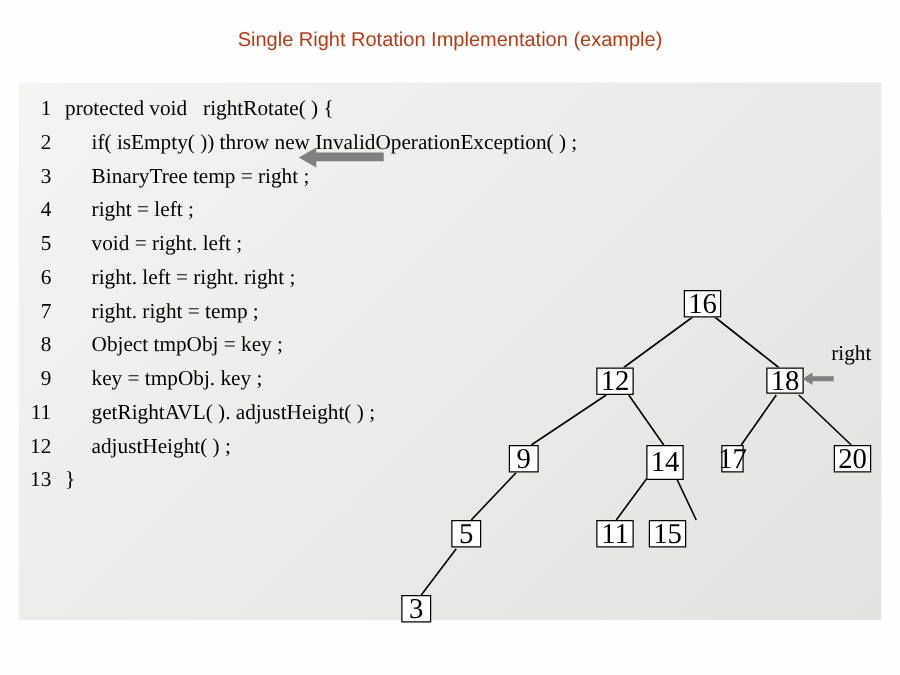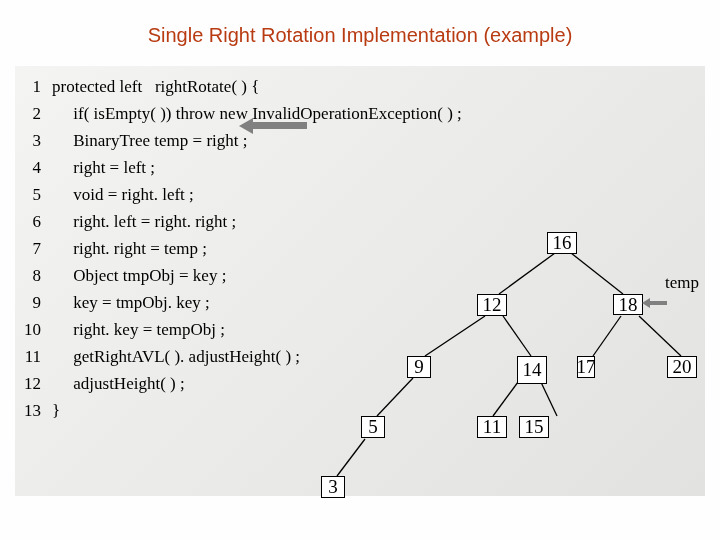--- a/index.html
+++ b/index.html
@@ -1,40 +1,40 @@
 <!DOCTYPE html>
 <html><head>
 <meta charset="utf-8">
 <style>
   html,body{margin:0;padding:0;width:720px;height:540px;background:#fefeff;font-family:"Times New Roman",serif;overflow:hidden}
-  .title{font-family:Arial,Helvetica,sans-serif;color:#b83b12;font-size:20px;position:absolute;top:24px;left:0;width:720px;text-align:center}
+  .title{font-family:Arial,Helvetica,sans-serif;color:#b83b12;font-size:16px;position:absolute;top:24px;left:0;width:720px;text-align:center}
   .panel{position:absolute;left:15px;top:66px;width:690px;height:430px;background:linear-gradient(135deg,#f4f4f3 0%,#e2e2e1 100%)}
   .code{position:absolute;left:6px;top:6px;font-size:17px;line-height:23px}
   .code td.num{text-align:right;padding-right:8px;vertical-align:top}
   .code td.txt{vertical-align:top;white-space:pre}
   .arrow{position:absolute}
   .arrow-line{background:#808080;position:absolute}
   .arrow-head{width:0;height:0;position:absolute}
   .treearea{position:absolute;left:0;top:0;width:690px;height:430px}
   svg{position:absolute;left:0;top:0}
-  .node{position:absolute;background:#fff;border:1px solid #000;font-size:19px;box-sizing:border-box;display:flex;align-items:center;justify-content:center}
+  .node{position:absolute;background:#fff;border:1px solid #000;font-size:23px;box-sizing:border-box;display:flex;align-items:center;justify-content:center}
   .lbl{position:absolute;font-size:17px}
 </style>
 </head>
 <body>
 
 <div class="title">Single Right Rotation Implementation (example)</div>
 
 <div class="panel">
 
   <table class="code">
     <tbody>
         <tr>
           <td class="num">1</td>
-          <td class="txt">protected left   rightRotate( ) {</td>
+          <td class="txt">protected void   rightRotate( ) {</td>
         </tr>
     <tr>
           <td class="num">2</td>
           <td class="txt">     if( isEmpty( )) throw new InvalidOperationException( ) ;</td>
         </tr>
     <tr>
           <td class="num">3</td>
           <td class="txt">     BinaryTree temp = right ;</td>
         </tr>
     <tr>
@@ -53,24 +53,20 @@
           <td class="num">7</td>
           <td class="txt">     right. right = temp ;</td>
         </tr>
     <tr>
           <td class="num">8</td>
           <td class="txt">     Object tmpObj = key ;</td>
         </tr>
     <tr>
           <td class="num">9</td>
           <td class="txt">     key = tmpObj. key ;</td>
-        </tr>
-    <tr>
-          <td class="num">10</td>
-          <td class="txt">     right. key = tempObj ;</td>
         </tr>
     <tr>
           <td class="num">11</td>
           <td class="txt">     getRightAVL( ). adjustHeight( ) ;</td>
         </tr>
     <tr>
           <td class="num">12</td>
           <td class="txt">     adjustHeight( ) ;</td>
         </tr>
     <tr>
@@ -106,20 +102,20 @@
     <div class="node" style="left:598px;top:228px;width:30px;height:21px">18</div>
     <div class="node" style="left:392px;top:290px;width:24px;height:22px">9</div>
     <div class="node" style="left:502px;top:290px;width:30px;height:28px">14</div>
     <div class="node" style="left:562px;top:290px;width:18px;height:22px">17</div>
     <div class="node" style="left:652px;top:290px;width:30px;height:22px">20</div>
     <div class="node" style="left:346px;top:350px;width:24px;height:22px">5</div>
     <div class="node" style="left:462px;top:350px;width:30px;height:22px">11</div>
     <div class="node" style="left:504px;top:350px;width:30px;height:22px">15</div>
     <div class="node" style="left:306px;top:410px;width:24px;height:22px">3</div>
 
-    <div class="lbl" style="left:650px;top:207px">temp</div>
+    <div class="lbl" style="left:650px;top:207px">right</div>
     <div class="arrow" style="left:630px;top:235px">
       <div class="arrow-line" style="left:4px;top:0;width:18px;height:4px"></div>
       <div class="arrow-head" style="left:-3px;top:-3px;border-top:5px solid transparent;border-bottom:5px solid transparent;border-right:8px solid #808080"></div>
     </div>
   </div>
 
 </div>
 
 </body></html>

